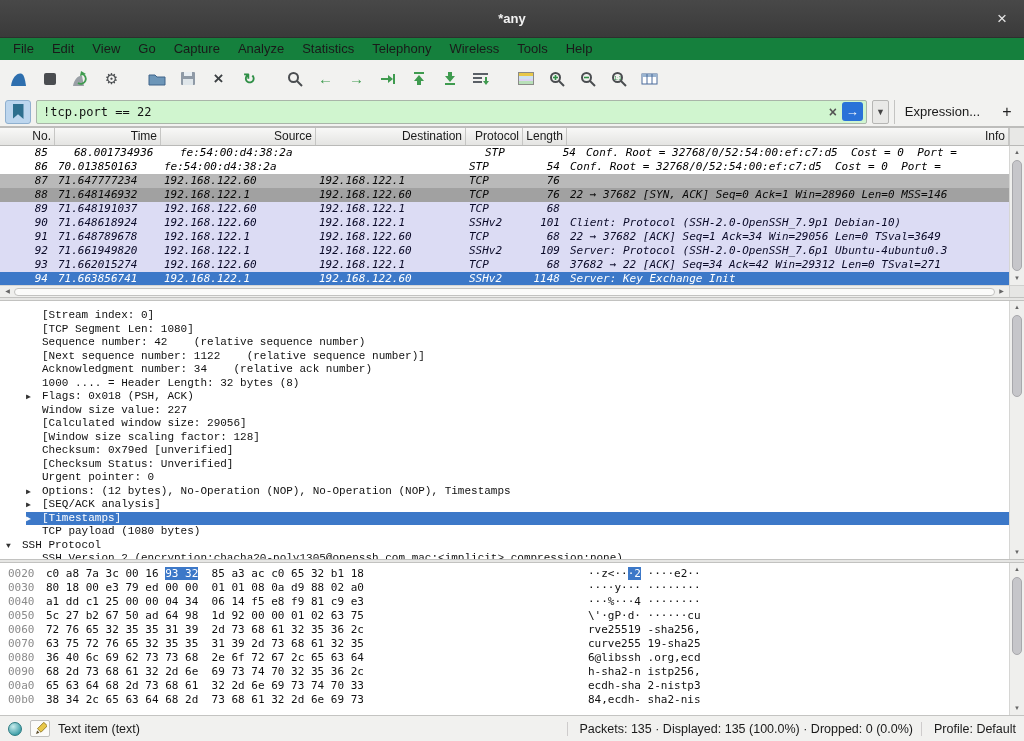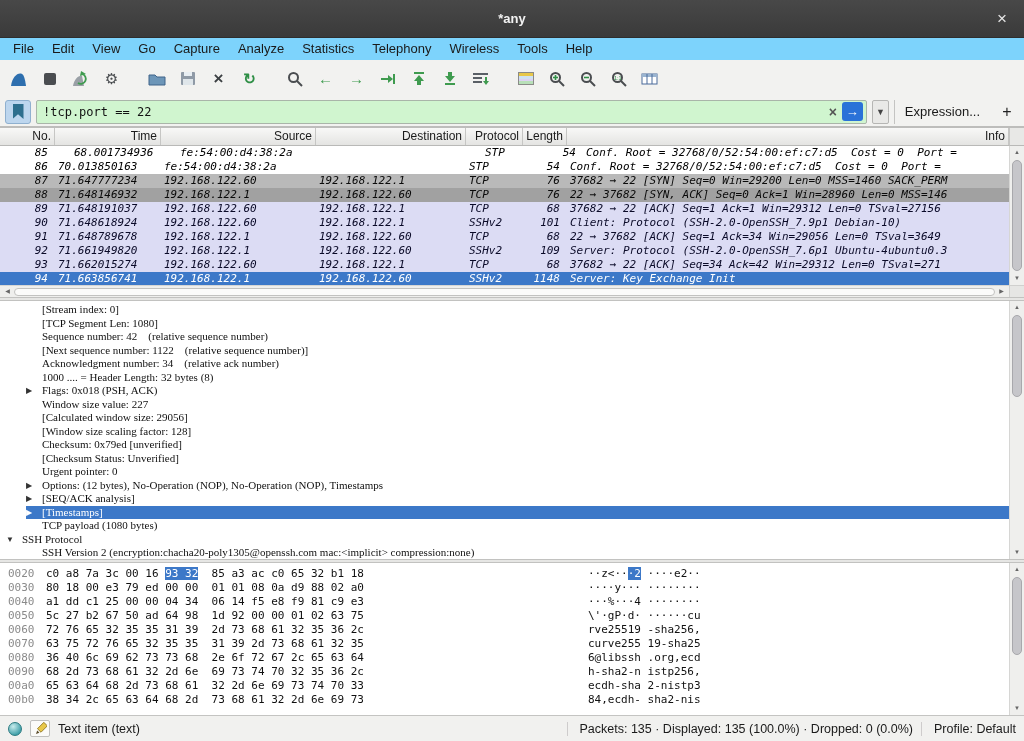--- a/index.html
+++ b/index.html
@@ -5,21 +5,21 @@
   * { box-sizing: border-box; margin: 0; padding: 0; }
   body { font-family: "Liberation Sans", sans-serif; background: #888; }
   .win { width: 1024px; height: 741px; display: flex; flex-direction: column; background: #f1f1ef; overflow: hidden; position: relative; }
 
   
   .titlebar { height: 38px; flex: none; background: linear-gradient(#484848, #3a3a3a); display: flex; align-items: center; justify-content: center; position: relative; border-bottom: 1px solid #2e2e2e; }
   .title { color: #f2f2f2; font-size: 13px; font-weight: bold; }
   .close { position: absolute; right: 12px; top: 9px; color: #e6e6e6; font-size: 17px; width: 20px; height: 20px; text-align: center; line-height: 19px; cursor: default; }
 
   
-  .menubar { height: 22px; flex: none; background: #7dd3fc; display: flex; align-items: stretch; padding-left: 4px; }
+  .menubar { height: 22px; flex: none; background: #15803d; display: flex; align-items: stretch; padding-left: 4px; }
   .menu-item { font-size: 13px; color: #1a1a1a; padding: 0 9px; line-height: 22px; }
 
   
   .toolbar { height: 37px; flex: none; background: #f2f2f0; display: flex; align-items: center; padding: 0 4px; gap: 2px; }
   .tbtn { width: 29px; height: 29px; border-radius: 3px; display: flex; align-items: center; justify-content: center; flex: none; }
   .tbtn.gap { margin-left: 14px; }
   .glyph { display: inline-block; line-height: 1; }
   .arrow { font-size: 15px; font-weight: bold; color: #3f9b4f; }
   .ic-stop { width: 12px; height: 12px; background: #4a4d50; border-radius: 2px; display: inline-block; }
   .ic-colorize { width: 16px; height: 13px; display: inline-block; border: 1px solid #8a8a88; background: linear-gradient(#e8c84a 0 25%, #cfe2f3 25% 50%, #dcd2f2 50% 75%, #b8e0b8 75% 100%); }
@@ -60,21 +60,21 @@
   .hsbtn { position: absolute; top: 0; width: 13px; height: 11px; font-size: 6px; color: #666; text-align: center; line-height: 11px; }
   .hsbtn.lf { left: 1px; } .hsbtn.rt { right: 1px; }
   .hthumb { position: absolute; left: 14px; right: 14px; top: 2px; height: 8px; background: #fbfbfa; border: 1px solid #c2c2c0; border-radius: 4px; }
   .corner { position: absolute; right: 0; bottom: 0; width: 15px; height: 12px; background: #e6e6e4; border-left: 1px solid #d0d0ce; border-top: 1px solid #d0d0ce; }
   .headbtn { position: absolute; right: 0; top: 0; width: 15px; height: 18px; background: #e8e8e6; border-left: 1px solid #c6c6c4; border-bottom: 1px solid #b9b9b7; }
 
   .splitter { height: 4px; flex: none; background: #e6e6e4; border-top: 1px solid #c2c2c0; border-bottom: 1px solid #c2c2c0; }
 
   
   .dpane { height: 258px; flex: none; background: #fff; position: relative; overflow: hidden; }
-  .dlines { padding-top: 2px; margin-right: 4px; font-family: Liberation Serif, serif; font-size: 11px; }
+  .dlines { padding-top: 8px; margin-right: 4px; font-family: Liberation Mono, monospace; font-size: 11px; }
   .dline { height: 13.5px; line-height: 13.5px; white-space: pre; overflow: hidden; display: flex; }
   .expander { width: 16px; flex: none; font-size: 8px; color: #333; text-align: left; }
   .dtext { white-space: pre; color: #101010; }
   .dline.selected { background: linear-gradient(to right, transparent 26px, #3c78c8 26px); }
   .dline.selected .dtext, .dline.selected .expander { color: #fff; }
 
   
   .hpane { height: 152px; flex: none; background: #fff; position: relative; overflow: hidden; }
   .hrows { padding-top: 4px; font-family: "DejaVu Sans Mono", monospace; font-size: 11px; }
   .hrow { position: relative; height: 14px; line-height: 14px; padding-left: 8px; white-space: pre; }
@@ -311,39 +311,37 @@
           <div class="pcell r" style="width: 44px;">54</div>
           <div class="pcell" style="flex: 1 1 0%;">Conf. Root = 32768/0/52:54:00:ef:c7:d5  Cost = 0  Port =</div>
         </div>
         <div class="prow st-syn">
           <div class="pcell r" style="width: 55px;">87</div>
           <div class="pcell" style="width: 106px;">71.647777234</div>
           <div class="pcell" style="width: 155px;">192.168.122.60</div>
           <div class="pcell" style="width: 150px;">192.168.122.1</div>
           <div class="pcell" style="width: 57px;">TCP</div>
           <div class="pcell r" style="width: 44px;">76</div>
-          <div class="pcell" style="flex: 1 1 0%;">37682 → 22 [SYN] Seq=0 Win=29200 Len=0 MSS=1460 SACK_PERM</div>
         </div>
         <div class="prow st-synack">
           <div class="pcell r" style="width: 55px;">88</div>
           <div class="pcell" style="width: 106px;">71.648146932</div>
           <div class="pcell" style="width: 155px;">192.168.122.1</div>
           <div class="pcell" style="width: 150px;">192.168.122.60</div>
           <div class="pcell" style="width: 57px;">TCP</div>
           <div class="pcell r" style="width: 44px;">76</div>
           <div class="pcell" style="flex: 1 1 0%;">22 → 37682 [SYN, ACK] Seq=0 Ack=1 Win=28960 Len=0 MSS=146</div>
         </div>
         <div class="prow st-tcp">
           <div class="pcell r" style="width: 55px;">89</div>
           <div class="pcell" style="width: 106px;">71.648191037</div>
           <div class="pcell" style="width: 155px;">192.168.122.60</div>
           <div class="pcell" style="width: 150px;">192.168.122.1</div>
           <div class="pcell" style="width: 57px;">TCP</div>
           <div class="pcell r" style="width: 44px;">68</div>
-          <div class="pcell" style="flex: 1 1 0%;">37682 → 22 [ACK] Seq=1 Ack=1 Win=29312 Len=0 TSval=27156</div>
         </div>
         <div class="prow st-tcp">
           <div class="pcell r" style="width: 55px;">90</div>
           <div class="pcell" style="width: 106px;">71.648618924</div>
           <div class="pcell" style="width: 155px;">192.168.122.60</div>
           <div class="pcell" style="width: 150px;">192.168.122.1</div>
           <div class="pcell" style="width: 57px;">SSHv2</div>
           <div class="pcell r" style="width: 44px;">101</div>
           <div class="pcell" style="flex: 1 1 0%;">Client: Protocol (SSH-2.0-OpenSSH_7.9p1 Debian-10)</div>
         </div>

